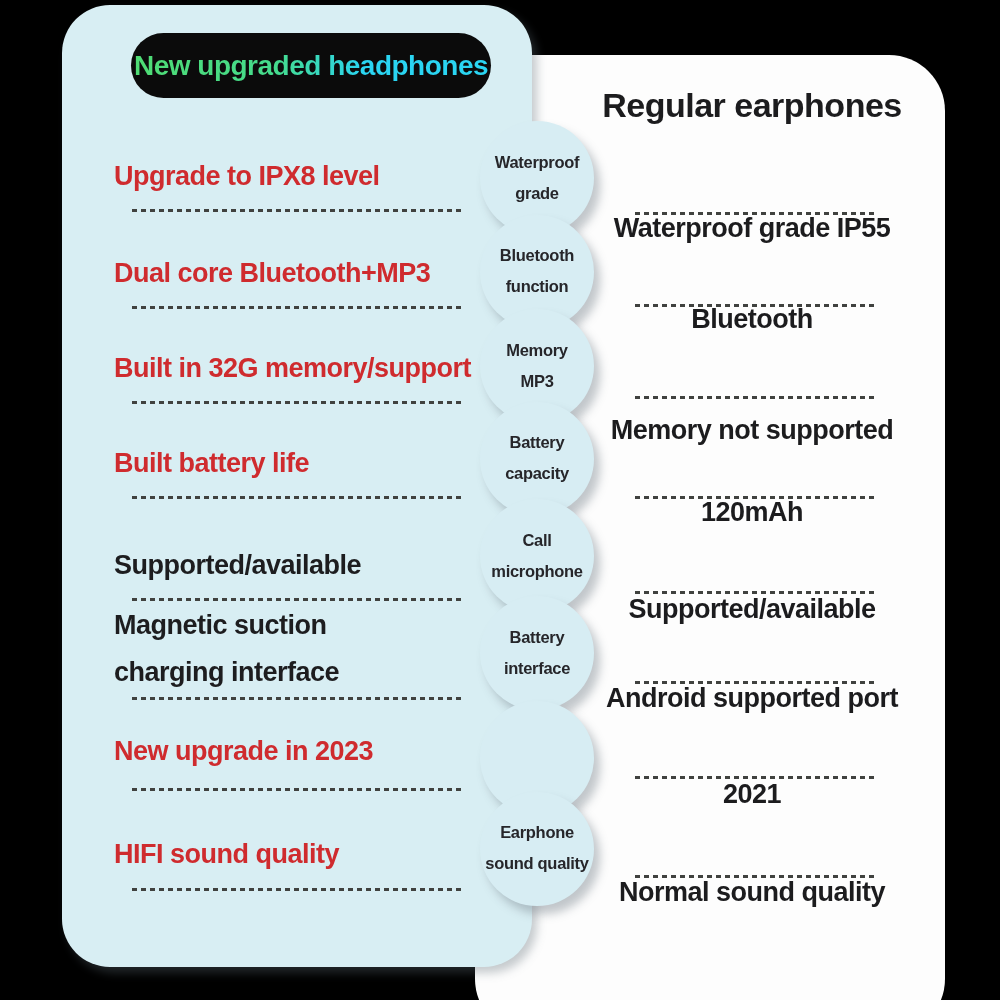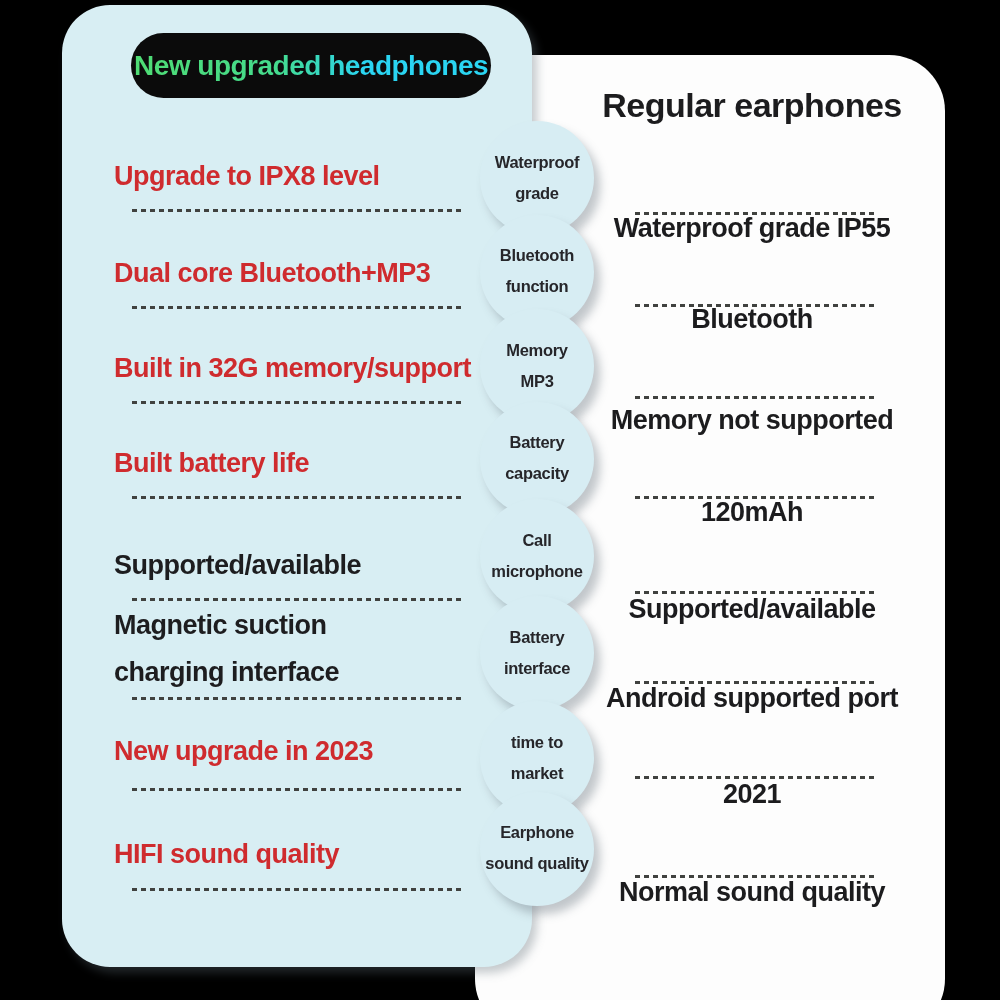--- a/index.html
+++ b/index.html
@@ -114,21 +114,21 @@
   </div>
   <div class="rtext" style="top:253px">Bluetooth</div>
   <div class="dash dash-r" style="top:304px"></div>
 
   <div class="ltext red" style="top:348px">Built in 32G memory/support</div>
   <div class="dash dash-l" style="top:401px"></div>
   <div class="blabel" style="top:335px">
     <div>Memory</div>
     <div>MP3</div>
   </div>
-  <div class="rtext" style="top:354px">Memory not supported</div>
+  <div class="rtext" style="top:364px">Memory not supported</div>
   <div class="dash dash-r" style="top:396px"></div>
 
   <div class="ltext red" style="top:443px">Built battery life</div>
   <div class="dash dash-l" style="top:496px"></div>
   <div class="blabel" style="top:427px">
     <div>Battery</div>
     <div>capacity</div>
   </div>
   <div class="rtext" style="top:446px">120mAh</div>
   <div class="dash dash-r" style="top:496px"></div>
@@ -149,24 +149,20 @@
   <div class="dash dash-l" style="top:697px"></div>
   <div class="blabel" style="top:622px">
     <div>Battery</div>
     <div>interface</div>
   </div>
   <div class="rtext" style="top:632px">Android supported port</div>
   <div class="dash dash-r" style="top:681px"></div>
 
   <div class="ltext red" style="top:731px">New upgrade in 2023</div>
   <div class="dash dash-l" style="top:788px"></div>
-  <div class="blabel" style="top:727px">
-    <div>time to</div>
-    <div>market</div>
-  </div>
   <div class="rtext" style="top:728px">2021</div>
   <div class="dash dash-r" style="top:776px"></div>
 
   <div class="ltext red" style="top:834px">HIFI sound quality</div>
   <div class="dash dash-l" style="top:888px"></div>
   <div class="blabel" style="top:817px">
     <div>Earphone</div>
     <div>sound quality</div>
   </div>
   <div class="rtext" style="top:826px">Normal sound quality</div>

